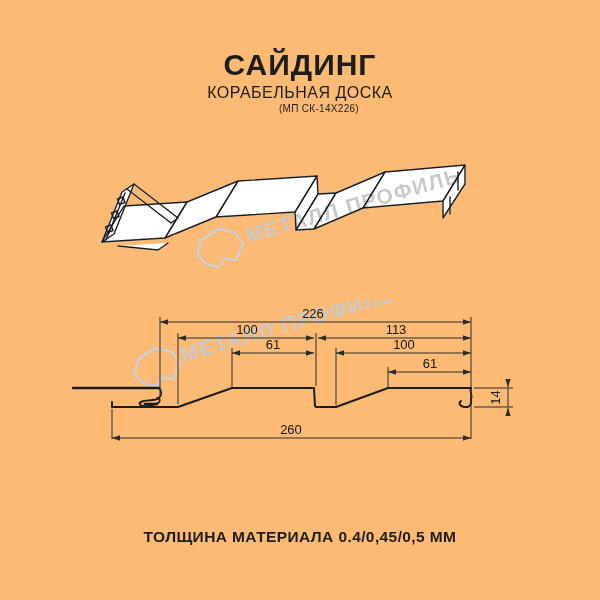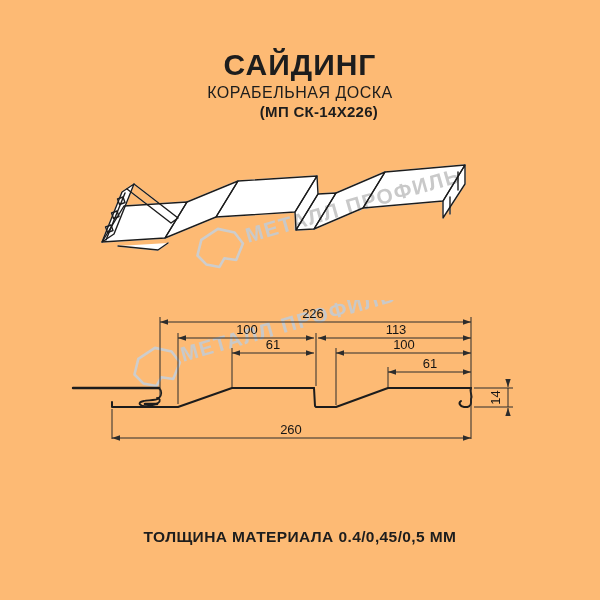--- a/index.html
+++ b/index.html
@@ -1,21 +1,21 @@
 <!DOCTYPE html>
 <html><head>
 <meta charset="utf-8">
 <style>
   html,body{margin:0;padding:0;background:#ffffff;}
   #page{position:relative;width:600px;height:600px;background:#fdba74;overflow:hidden;
         font-family:"Liberation Sans",sans-serif;color:#1d1d1d;}
   .ctr{position:absolute;left:0;right:0;text-align:center;white-space:nowrap;}
   #title{top:48px;font-size:30px;font-weight:800;letter-spacing:1px;}
   #subtitle{top:84px;font-size:16px;font-weight:400;letter-spacing:0.5px;}
-  #model{top:103px;font-size:15px;font-weight:700;letter-spacing:0.3px;padding-left:38px;}
+  #model{top:103px;font-size:10px;font-weight:400;letter-spacing:0.3px;padding-left:38px;}
   #thickness{top:528px;font-size:15.5px;font-weight:700;letter-spacing:0.4px;}
   svg{position:absolute;left:0;display:block;}
   #svg3d{top:150px;}
   #svgsec{top:300px;}
   .wmtext{font-family:"Liberation Sans",sans-serif;font-size:21px;font-weight:bold;
           letter-spacing:1.5px;fill:#c9c9c9;}
   .dimlbl{font-family:"Liberation Sans",sans-serif;font-size:13px;fill:#151515;}
 </style>
 </head>
 <body>

